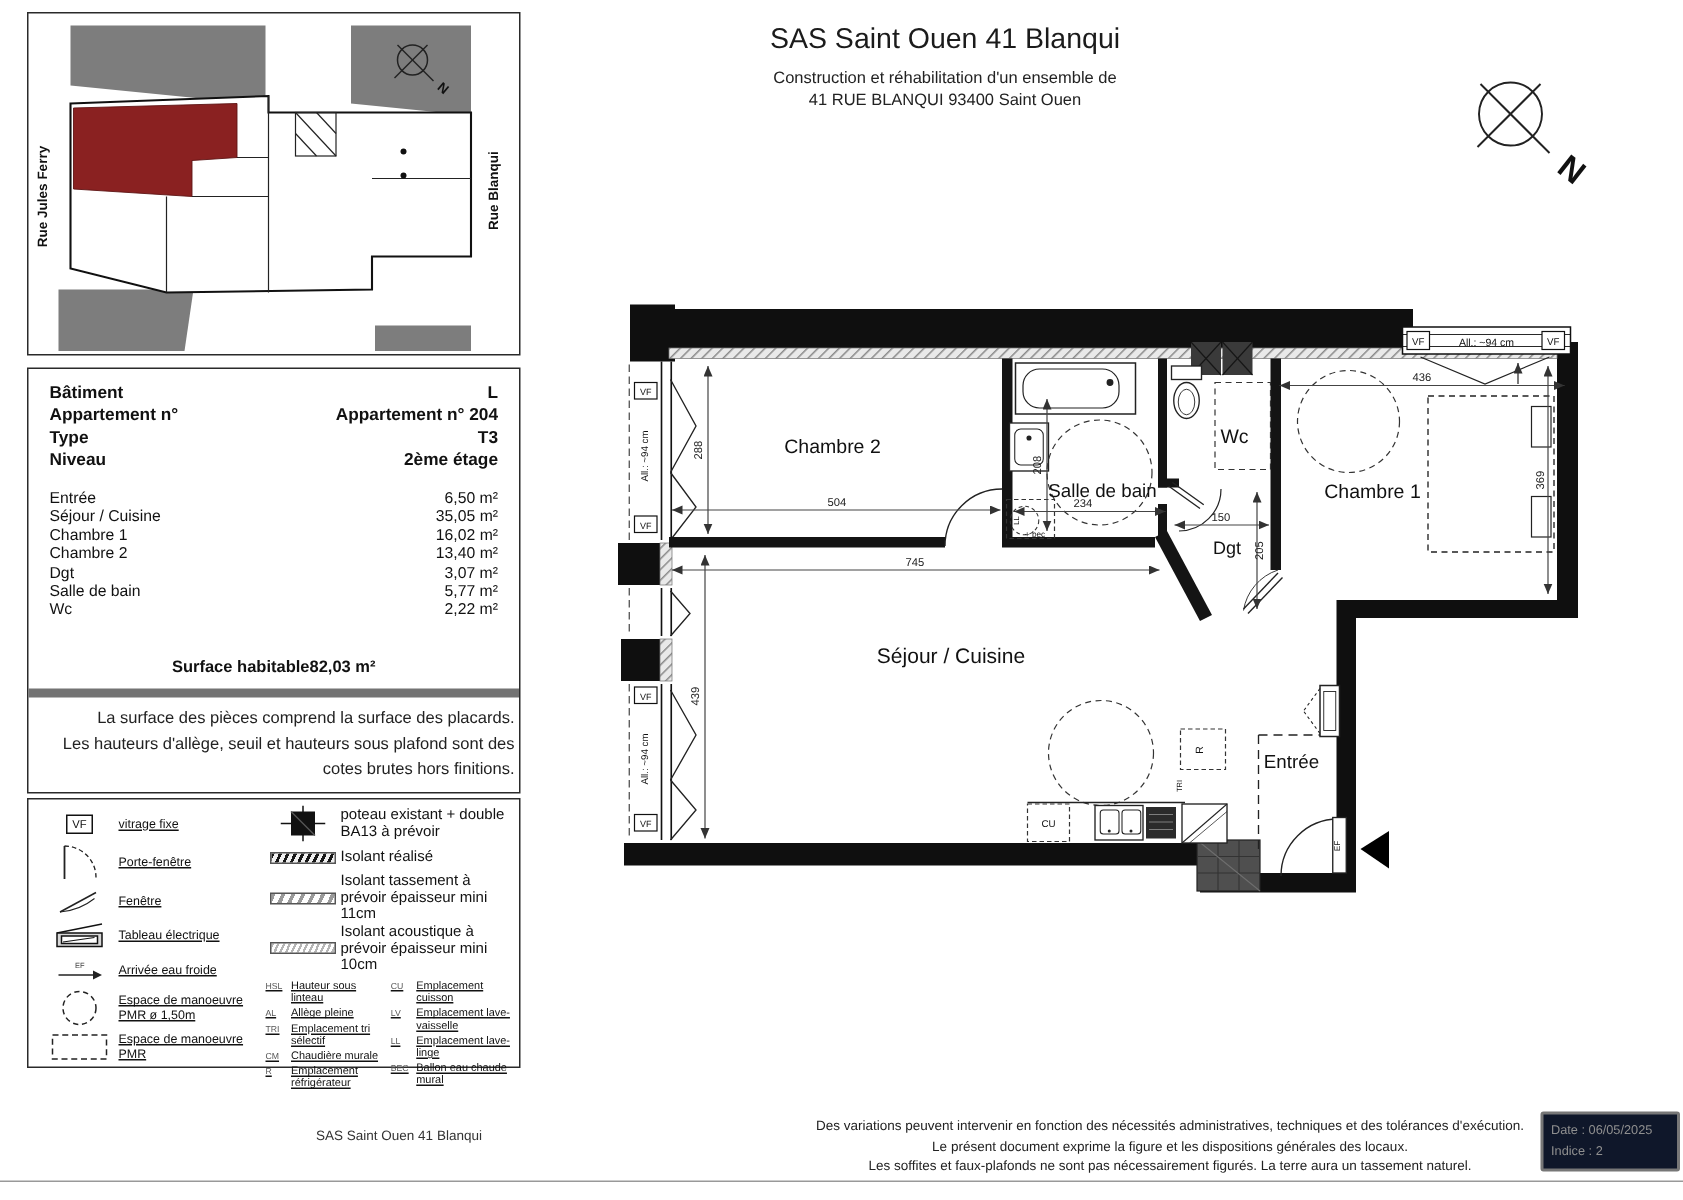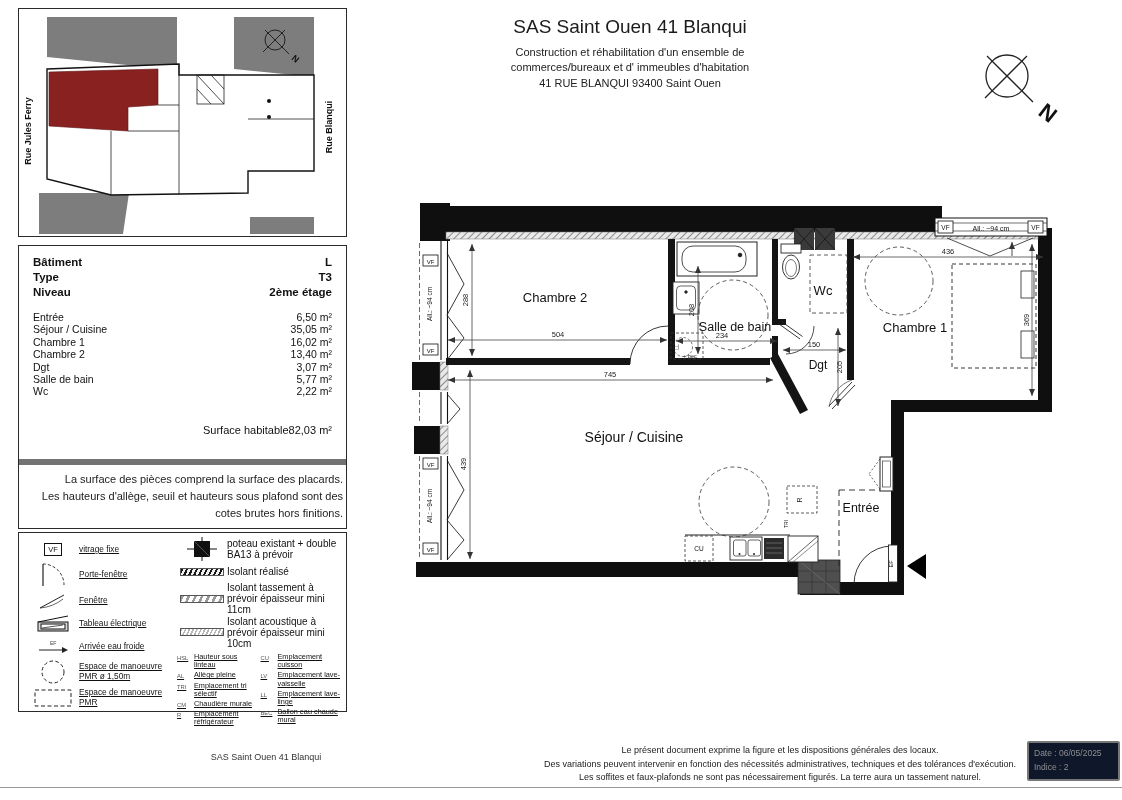--- a/index.html
+++ b/index.html
@@ -17,21 +17,21 @@
 
   
   #compass-main{position:absolute;left:965px;top:36px;}
 
   
   #info-panel{left:18px;top:245px;width:329px;height:284px;}
   .info-rows{padding:9px 14px 0 14px;}
   .irow{display:flex;justify-content:space-between;font-weight:bold;font-size:11.5px;line-height:15px;}
   .room-rows{padding:11px 14px 0 14px;}
   .rrow{display:flex;justify-content:space-between;font-size:10.5px;line-height:12.4px;}
-  .trow{display:flex;justify-content:flex-end;font-weight:normal;font-size:11px;padding:26px 14px 0 14px;}
+  .trow{display:flex;justify-content:center;font-weight:bold;font-size:11px;padding:26px 14px 0 14px;}
   .note{position:absolute;left:0;right:0;bottom:0;border-top:6px solid #737373;
         font-size:11px;text-align:right;padding:6px 3px;line-height:1.55;color:#222;}
 
   
   #legend-panel{left:18px;top:532px;width:329px;height:180px;display:flex;}
   .lg-left{width:158px;padding:5px 0 0 8px;box-sizing:border-box;}
   .lg-row{display:flex;align-items:center;min-height:23px;}
   .lg-sym{width:52px;flex:none;display:flex;justify-content:center;align-items:center;}
   .lg-lab{font-size:8.3px;line-height:1.15;color:#111;text-decoration:underline;}
   .lg-right{flex:1;padding:4px 2px 0 0;}
@@ -98,38 +98,41 @@
       </g>
       <text x="272" y="50" font-size="9" font-weight="bold" fill="#111" transform="rotate(40 272 50)">N</text>
       <text x="12" y="122" font-size="9" font-weight="bold" fill="#111" text-anchor="middle" transform="rotate(-90 12 122)">Rue Jules Ferry</text>
       <text x="313" y="118" font-size="9" font-weight="bold" fill="#111" text-anchor="middle" transform="rotate(-90 313 118)">Rue Blanqui</text>
     </svg>
   </div>
 
   <div id="title-block">
     <div class="t">SAS Saint Ouen 41 Blanqui</div>
     <div class="s">Construction et réhabilitation d'un ensemble de</div>
-    <div class="s">commerces/bureaux et d' immeubles d'habitation</div>
     <div class="s">41 RUE BLANQUI  93400 Saint Ouen</div>
   </div>
 
   <svg id="compass-main" width="100" height="92" viewBox="0 0 100 92">
     <g stroke="#222" stroke-width="1.3" fill="none">
       <circle cx="42" cy="40" r="21"></circle>
       <line x1="22" y1="20" x2="68" y2="66"></line>
       <line x1="62" y1="20" x2="20" y2="62"></line>
     </g>
     <text x="72" y="78" font-size="22" font-weight="bold" fill="#111" transform="rotate(38 72 78)">N</text>
   </svg>
 
   <div class="panel" id="info-panel">
     <div class="info-rows">
       <div class="irow">
           <span>Bâtiment</span>
           <span>L</span>
+        </div>
+      <div class="irow">
+          <span>Appartement n°</span>
+          <span>Appartement n° 204</span>
         </div>
       <div class="irow">
           <span>Type</span>
           <span>T3</span>
         </div>
       <div class="irow">
           <span>Niveau</span>
           <span>2ème étage</span>
         </div>
     </div>
@@ -539,22 +542,22 @@
       <text x="421" y="97" font-size="13">Wc</text>
       <text x="513" y="134" font-size="13">Chambre 1</text>
       <text x="416" y="171" font-size="12">Dgt</text>
       <text x="232" y="244" font-size="14">Séjour / Cuisine</text>
       <text x="459" y="314" font-size="12.5">Entrée</text>
     </g>
   </svg>
 
   <div id="footer-left">SAS Saint Ouen 41 Blanqui</div>
   <div id="footer-center">
+    <div>Des variations peuvent intervenir en fonction des nécessités administratives, techniques et des tolérances d'exécution.</div>
     <div>Le présent document exprime la figure et les dispositions générales des locaux.</div>
-    <div>Des variations peuvent intervenir en fonction des nécessités administratives, techniques et des tolérances d'exécution.</div>
     <div>Les soffites et faux-plafonds ne sont pas nécessairement figurés. La terre aura un tassement naturel.</div>
   </div>
   <div id="date-box">
     <div>Date : 06/05/2025</div>
     <div>Indice : 2</div>
   </div>
   <div id="bottom-rule"></div>
 
 </div>
 

